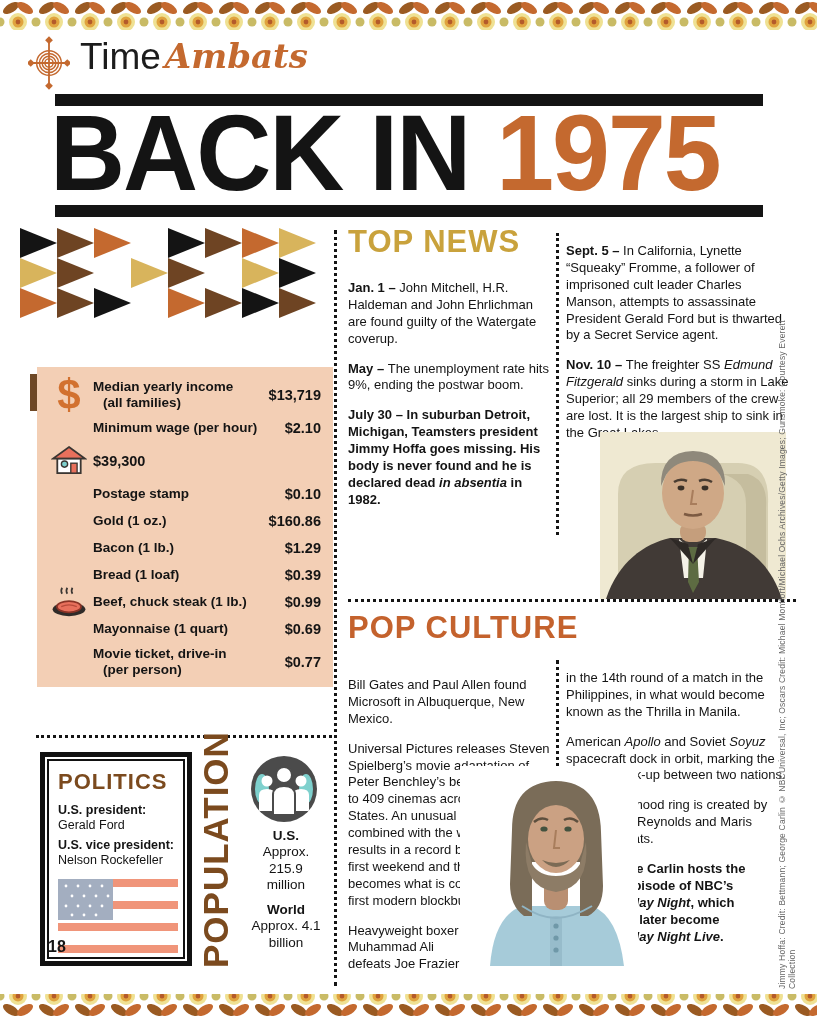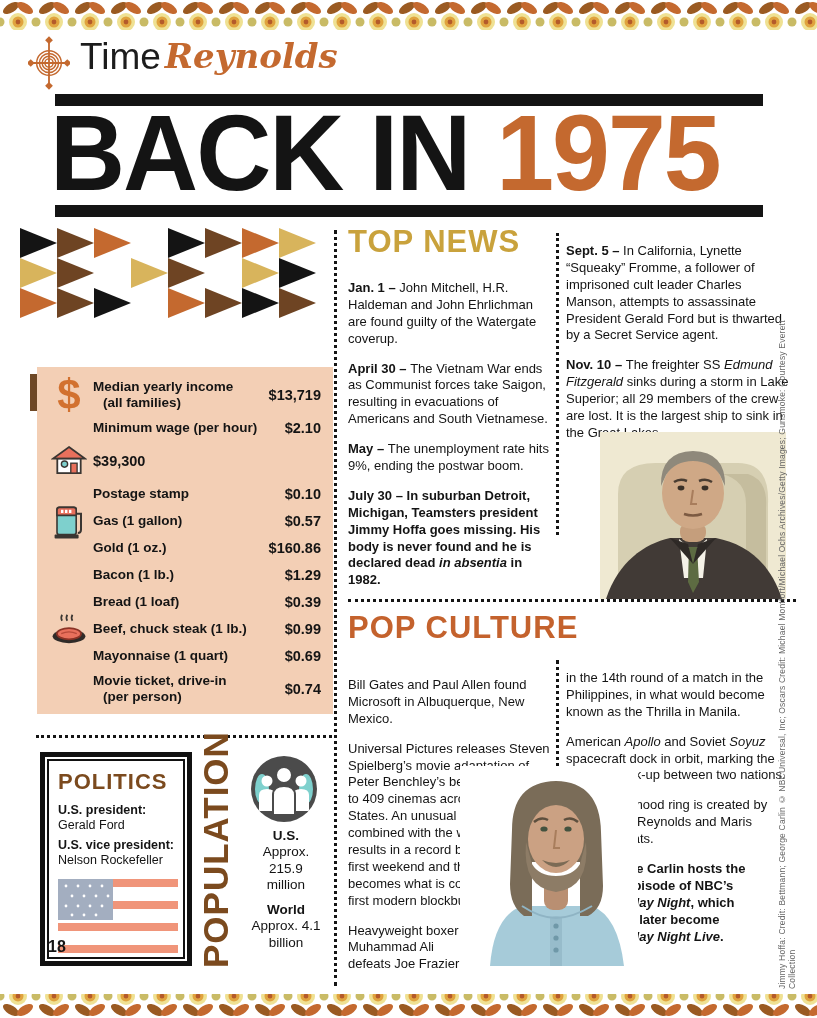--- a/index.html
+++ b/index.html
@@ -116,21 +116,21 @@
         <circle cx="23" cy="28" r="13.5" stroke-width="1.6"></circle>
       </g>
       <g fill="#c4692f">
         <rect x="20" y="0" width="6" height="6" transform="rotate(45 23 3)"></rect>
         <rect x="20" y="50" width="6" height="6" transform="rotate(45 23 53)"></rect>
         <rect x="0" y="25" width="6" height="6" transform="rotate(45 3 28)"></rect>
         <rect x="40" y="25" width="6" height="6" transform="rotate(45 43 28)"></rect>
       </g>
     </svg>
     <span class="logo-time">Time</span>
-    <span class="logo-capsule">Reynolds</span>
+    <span class="logo-capsule">Ambats</span>
   </div>
 
   <div class="bar" style="top:94px;"></div>
   <div class="headline">
     <span class="hl-black">BACK IN</span>
     <span class="hl-year"> <span>1975</span></span>
   </div>
   <div class="bar" style="top:205px;"></div>
 
   <div class="triangles">
@@ -197,35 +197,20 @@
         </svg>
       </div>
       <div class="cvalue">$39,300</div>
     </div>
     <div class="crow">
       <div class="cicon"></div>
       <div class="clabel"><span>Postage stamp</span></div>
       <div class="cvalue">$0.10</div>
     </div>
     <div class="crow">
-      <div class="cicon">
-        <svg width="32" height="38" viewBox="0 0 40 46">
-          <rect x="2" y="40" width="30" height="5" rx="1" fill="#3a3632"></rect>
-          <rect x="5" y="6" width="24" height="34" rx="3" fill="#7ed0cd" stroke="#3a3632" stroke-width="2"></rect>
-          <path d="M5,16 L29,16 L29,9 Q29,6 26,6 L8,6 Q5,6 5,9 Z" fill="#e8705c" stroke="#3a3632" stroke-width="2"></path>
-          <rect x="10" y="9" width="3" height="4" fill="#ffffff"></rect>
-          <rect x="15" y="9" width="3" height="4" fill="#ffffff"></rect>
-          <rect x="20" y="9" width="3" height="4" fill="#ffffff"></rect>
-          <path d="M29,14 L35,14 L35,34 Q35,38 31,38" fill="none" stroke="#3a3632" stroke-width="2.5"></path>
-        </svg>
-      </div>
-      <div class="clabel"><span>Gas (1 gallon)</span></div>
-      <div class="cvalue">$0.57</div>
-    </div>
-    <div class="crow">
       <div class="cicon"></div>
       <div class="clabel"><span>Gold (1 oz.)</span></div>
       <div class="cvalue">$160.86</div>
     </div>
     <div class="crow">
       <div class="cicon"></div>
       <div class="clabel"><span>Bacon (1 lb.)</span></div>
       <div class="cvalue">$1.29</div>
     </div>
     <div class="crow">
@@ -246,28 +231,27 @@
       <div class="cvalue">$0.99</div>
     </div>
     <div class="crow">
       <div class="cicon"></div>
       <div class="clabel"><span>Mayonnaise (1 quart)</span></div>
       <div class="cvalue">$0.69</div>
     </div>
     <div class="crow two">
       <div class="cicon"></div>
       <div class="clabel"><span>Movie ticket, drive-in</span><span class="sub">(per person)</span></div>
-      <div class="cvalue">$0.74</div>
+      <div class="cvalue">$0.77</div>
     </div>
   </div>
 
   <div class="abs sec-title" style="left:348px;top:226px;color:#c9a23c;">TOP NEWS</div>
   <div class="newscol" style="left:348px;top:268px;width:202px;">
     <p><span style="font-weight: bold;">Jan. 1 – </span><span>John Mitchell, H.R. Haldeman and John Ehrlichman are found guilty of the Watergate coverup.</span></p>
-    <p><span style="font-weight: bold;">April 30 – </span><span>The Vietnam War ends as Communist forces take Saigon, resulting in evacuations of Americans and South Vietnamese.</span></p>
     <p><span style="font-weight: bold;">May – </span><span>The unemployment rate hits 9%, ending the postwar boom.</span></p>
     <p><span style="font-weight: bold;">July 30 – In suburban Detroit, Michigan, Teamsters president Jimmy Hoffa goes missing. His body is never found and he is declared dead </span><span style="font-weight: bold; font-style: italic; text-align: center;">in absentia</span><span style="font-weight: bold;"> in 1982.</span></p>
   </div>
   <div class="newscol" style="left:566px;top:231px;width:228px;">
     <p><span style="font-weight: bold;">Sept. 5 – </span><span>In California, Lynette “Squeaky” Fromme, a follower of imprisoned cult leader Charles Manson, attempts to assassinate President Gerald Ford but is thwarted by a Secret Service agent.</span></p>
     <p><span style="font-weight: bold;">Nov. 10 – </span><span>The freighter SS </span><span style="font-style: italic;">Edmund Fitzgerald</span><span> sinks during a storm in Lake Superior; all 29 members of the crew are lost. It is the largest ship to sink in the Great Lakes.</span></p>
   </div>
 
   <svg class="photo" style="left:600px;top:432px;" width="186" height="167" viewBox="0 0 186 167">
     <rect width="186" height="167" fill="#efe9d2"></rect>

